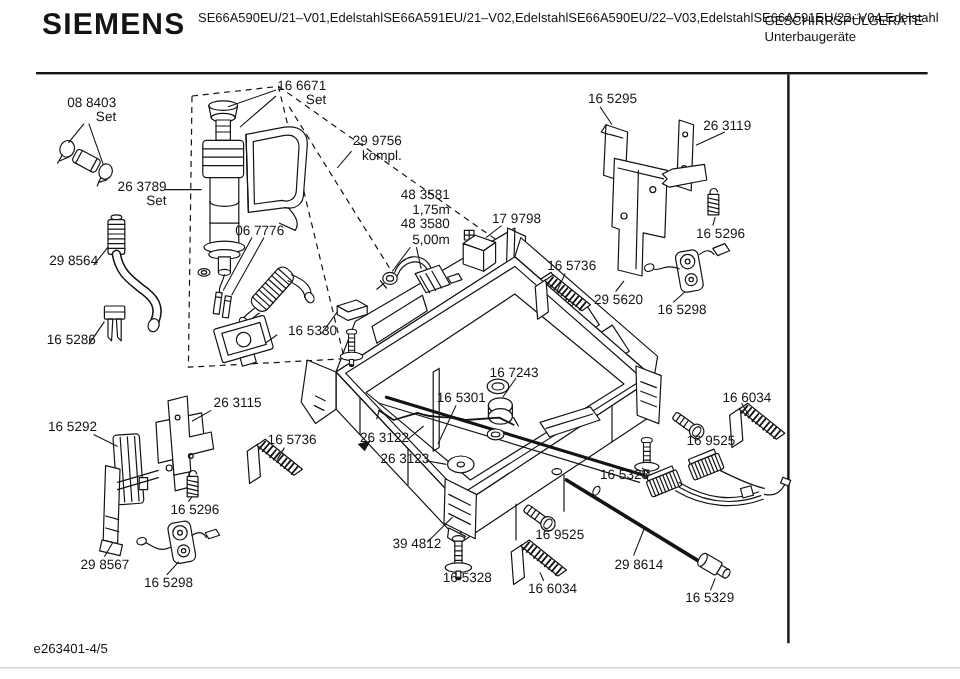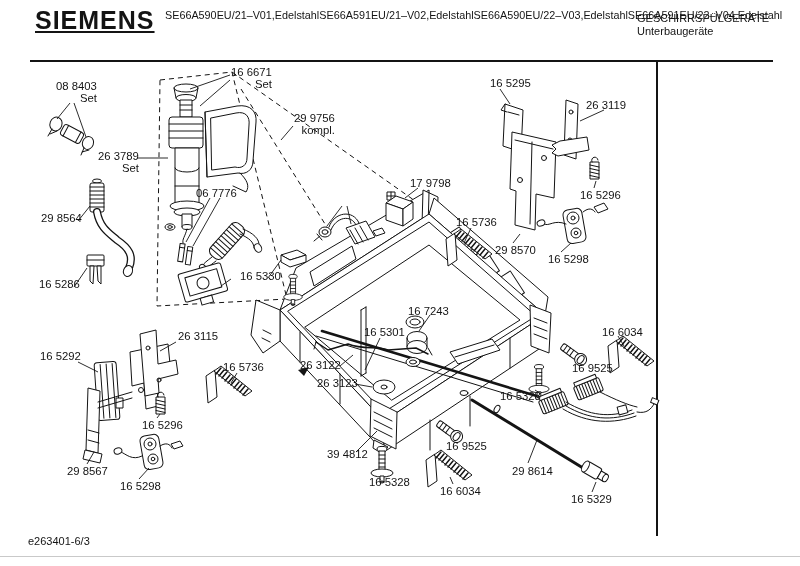--- a/index.html
+++ b/index.html
@@ -1,18 +1,18 @@
 <!DOCTYPE html>
 <html><head>
 <meta charset="utf-8">
 <style>
   html,body{margin:0;padding:0;background:#e8e8e8;}
   #page{position:relative;width:800px;height:566px;background:#ffffff;overflow:hidden;
         font-family:"Liberation Sans","DejaVu Sans",sans-serif;color:#141414;}
-  .brand{position:absolute;left:35px;top:6px;font-size:25px;font-weight:bold;letter-spacing:1px;text-decoration:underline;}
+  .brand{position:absolute;left:35px;top:6px;font-size:25px;font-weight:bold;letter-spacing:1px;}
   .models{position:absolute;left:165px;top:9px;font-size:10.8px;line-height:12.5px;white-space:pre;}
   .hdr-right{position:absolute;left:637px;top:12px;font-size:11px;line-height:12.5px;}
   .rule-h{position:absolute;left:30px;top:60px;width:743px;height:2.4px;background:#141414;}
   .rule-v{position:absolute;left:656px;top:62px;width:1.6px;height:474px;background:#141414;}
   .rule-bottom{position:absolute;left:0px;top:556px;width:800px;height:1px;background:#c9c9c9;}
   .footer-ref{position:absolute;left:28px;top:535px;font-size:11px;}
   .plabel{position:absolute;font-size:11.3px;line-height:12.2px;white-space:nowrap;}
   .plabel span{display:block;text-align:right;}
   svg{position:absolute;left:0;top:0;}
   .ln{fill:none;stroke:#141414;stroke-width:1;stroke-linecap:round;stroke-linejoin:round;}
@@ -29,21 +29,21 @@
 
   <div class="brand">SIEMENS</div>
   <div class="models"><span>SE66A590EU/21–V01,Edelstahl</span><span>SE66A591EU/21–V02,Edelstahl</span><span>SE66A590EU/22–V03,Edelstahl</span><span>SE66A591EU/22–V04,Edelstahl</span></div>
   <div class="hdr-right">
     <span style="display:block">GESCHIRRSPÜLGERÄTE</span>
     <span style="display:block">Unterbaugeräte</span>
   </div>
   <div class="rule-h"></div>
   <div class="rule-v"></div>
   <div class="rule-bottom"></div>
-  <div class="footer-ref">e263401-6/3</div>
+  <div class="footer-ref">e263401-4/5</div>
 
   <svg width="800" height="566" viewBox="0 0 800 566">
     <defs>
       <g id="rack">
         <path class="fw" d="M0,8 l9,-6 l2,27 l-9,6 z"></path>
         <path class="fw" d="M8,3 l7,-5 l31,25 l-7,5 z"></path>
         <path class="ln teeth" d="M15,0 l-5,6 M18,2 l-5,6 M21,4 l-5,6 M24,7 l-5,6 M27,9 l-5,6 M30,11 l-5,6 M33,14 l-5,6 M36,16 l-5,6 M39,18 l-5,6 M42,21 l-5,6"></path>
       </g>
       <g id="bolt">
         <rect class="fw" x="0" y="-3.5" width="19" height="7" rx="2"></rect>
@@ -370,20 +370,26 @@
       <span>26 3789</span>
       <span>Set</span>
     </div>
   <div class="plabel" style="left:294px;top:112px">
       <span>29 9756</span>
       <span>kompl.</span>
     </div>
   <div class="plabel" style="left:196px;top:187px">
       <span>06 7776</span>
     </div>
+  <div class="plabel" style="left:334px;top:157px">
+      <span>48 3581</span>
+      <span>1,75m</span>
+      <span>48 3580</span>
+      <span>5,00m</span>
+    </div>
   <div class="plabel" style="left:410px;top:177px">
       <span>17 9798</span>
     </div>
   <div class="plabel" style="left:41px;top:212px">
       <span>29 8564</span>
     </div>
   <div class="plabel" style="left:39px;top:278px">
       <span>16 5286</span>
     </div>
   <div class="plabel" style="left:240px;top:270px">
@@ -395,21 +401,21 @@
   <div class="plabel" style="left:586px;top:99px">
       <span>26 3119</span>
     </div>
   <div class="plabel" style="left:580px;top:189px">
       <span>16 5296</span>
     </div>
   <div class="plabel" style="left:456px;top:216px">
       <span>16 5736</span>
     </div>
   <div class="plabel" style="left:495px;top:244px">
-      <span>29 8570</span>
+      <span>29 5620</span>
     </div>
   <div class="plabel" style="left:548px;top:253px">
       <span>16 5298</span>
     </div>
   <div class="plabel" style="left:40px;top:350px">
       <span>16 5292</span>
     </div>
   <div class="plabel" style="left:178px;top:330px">
       <span>26 3115</span>
     </div>

